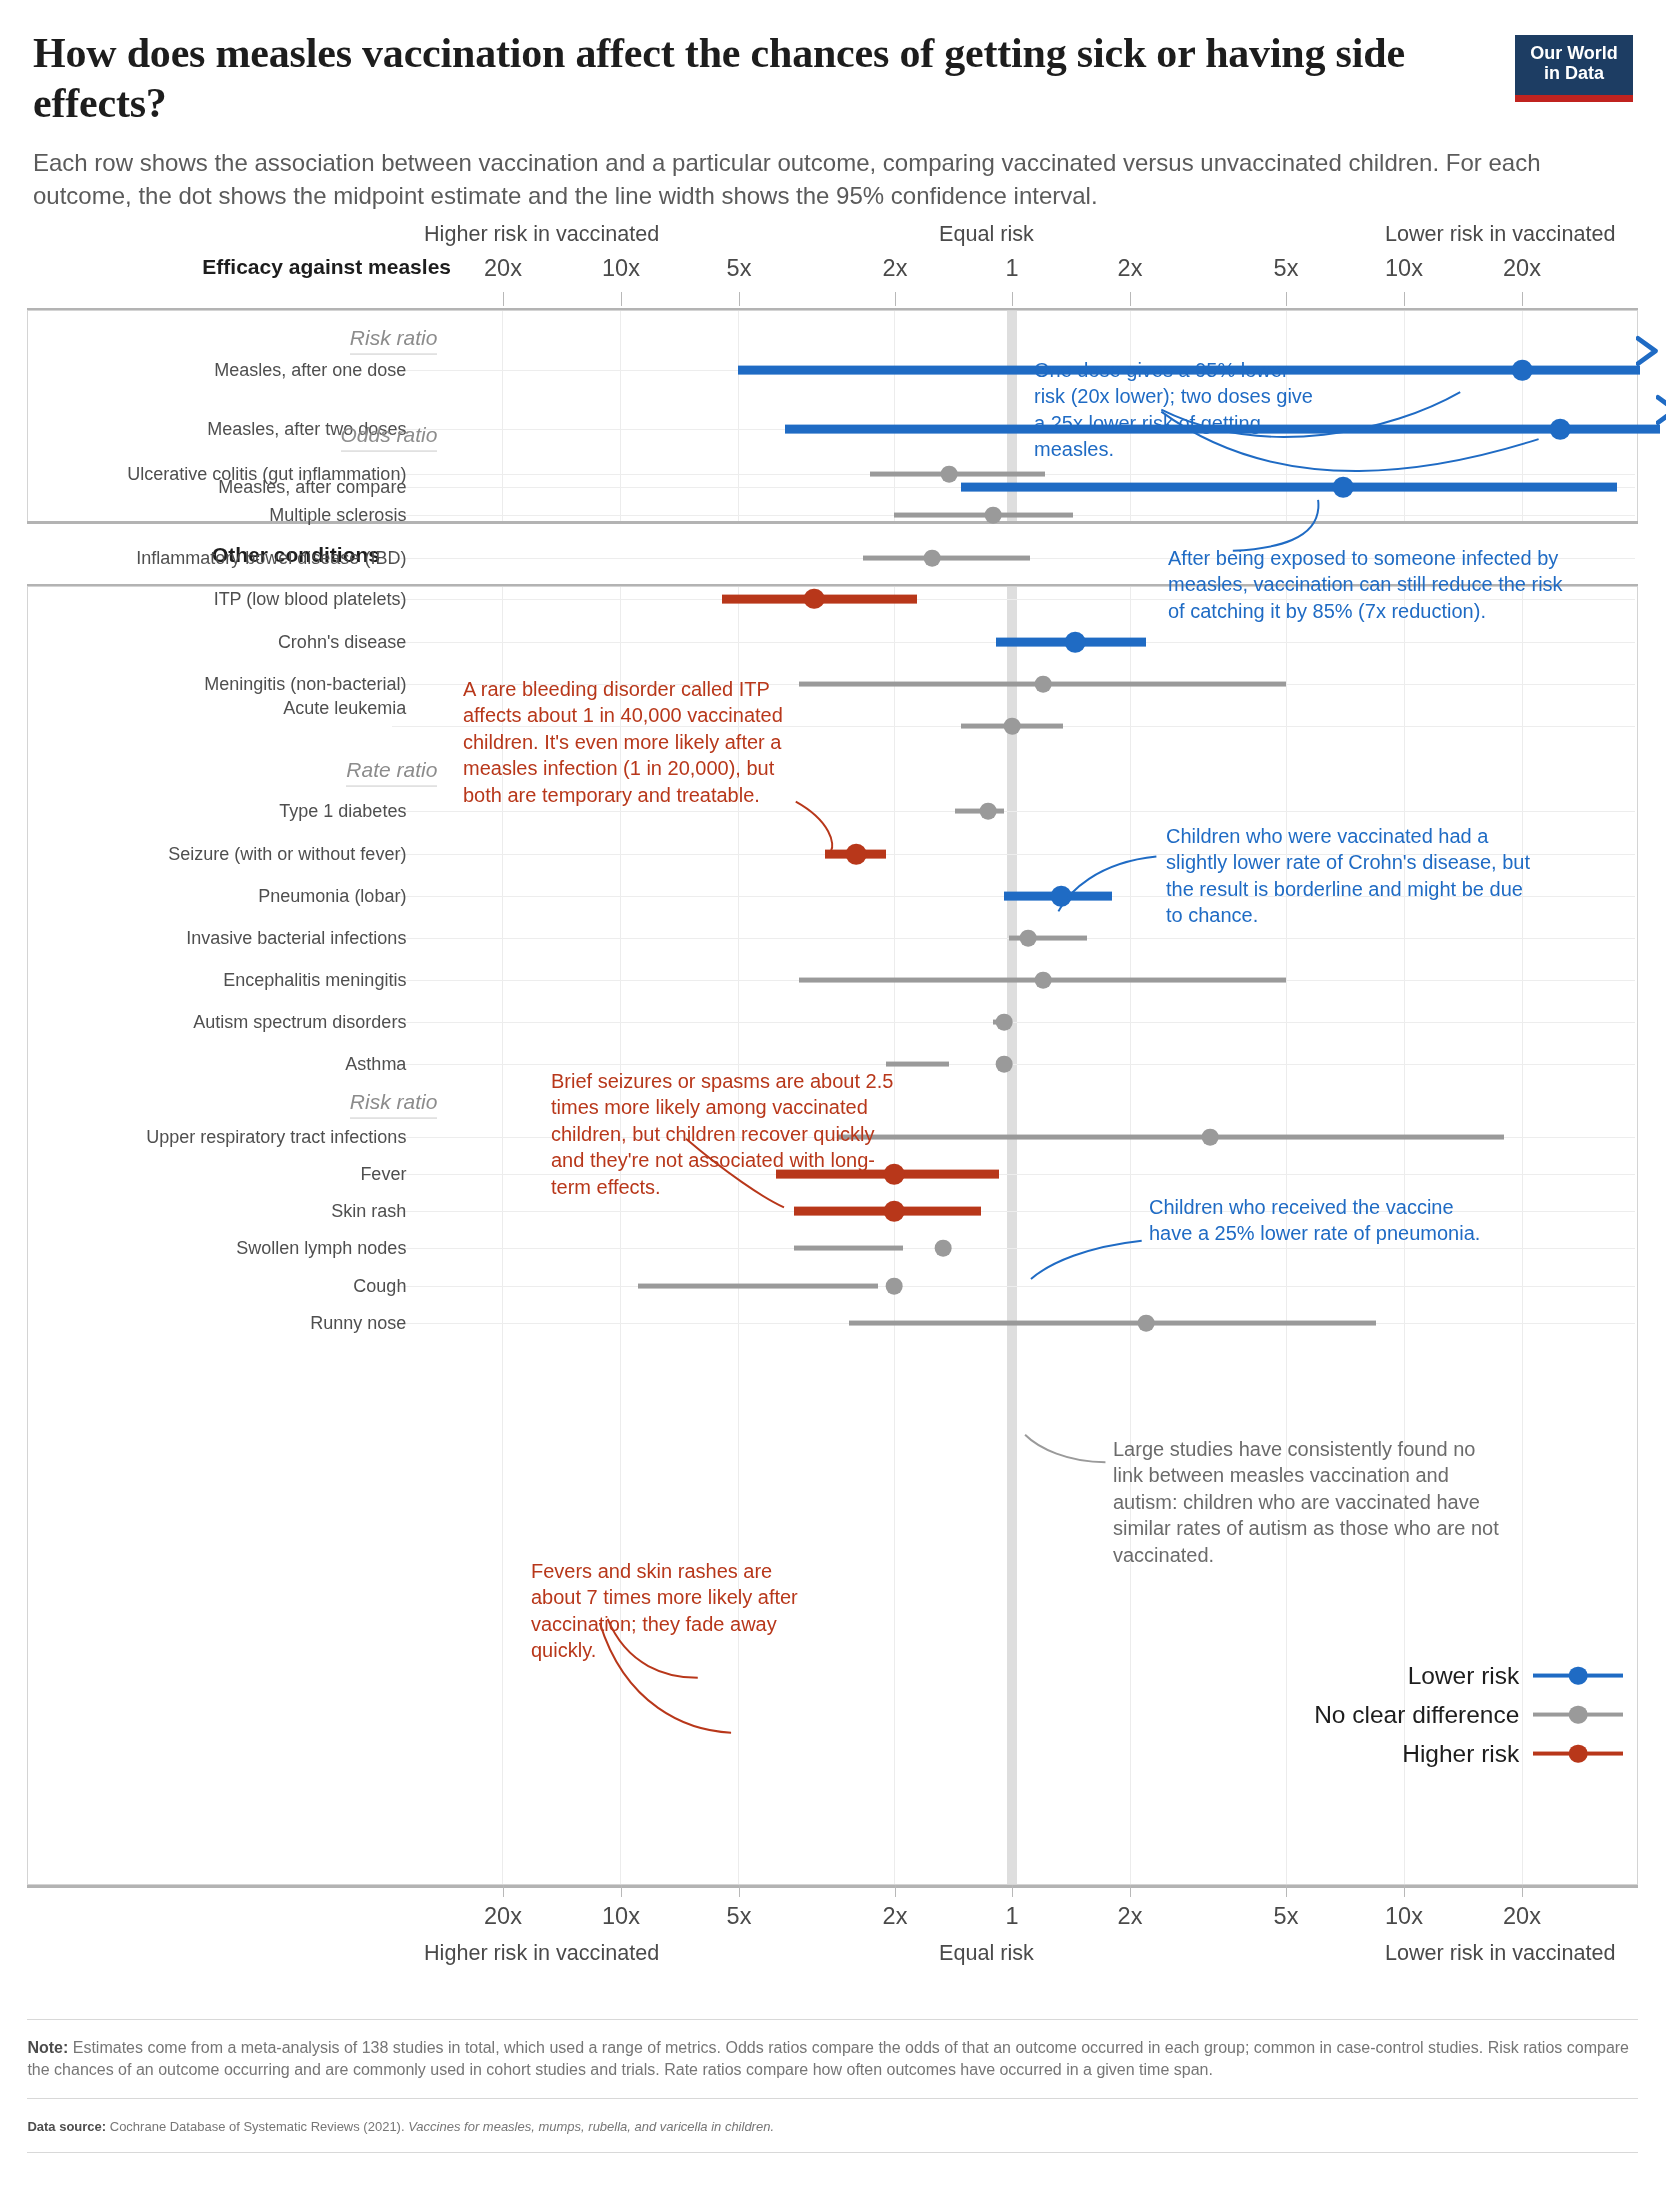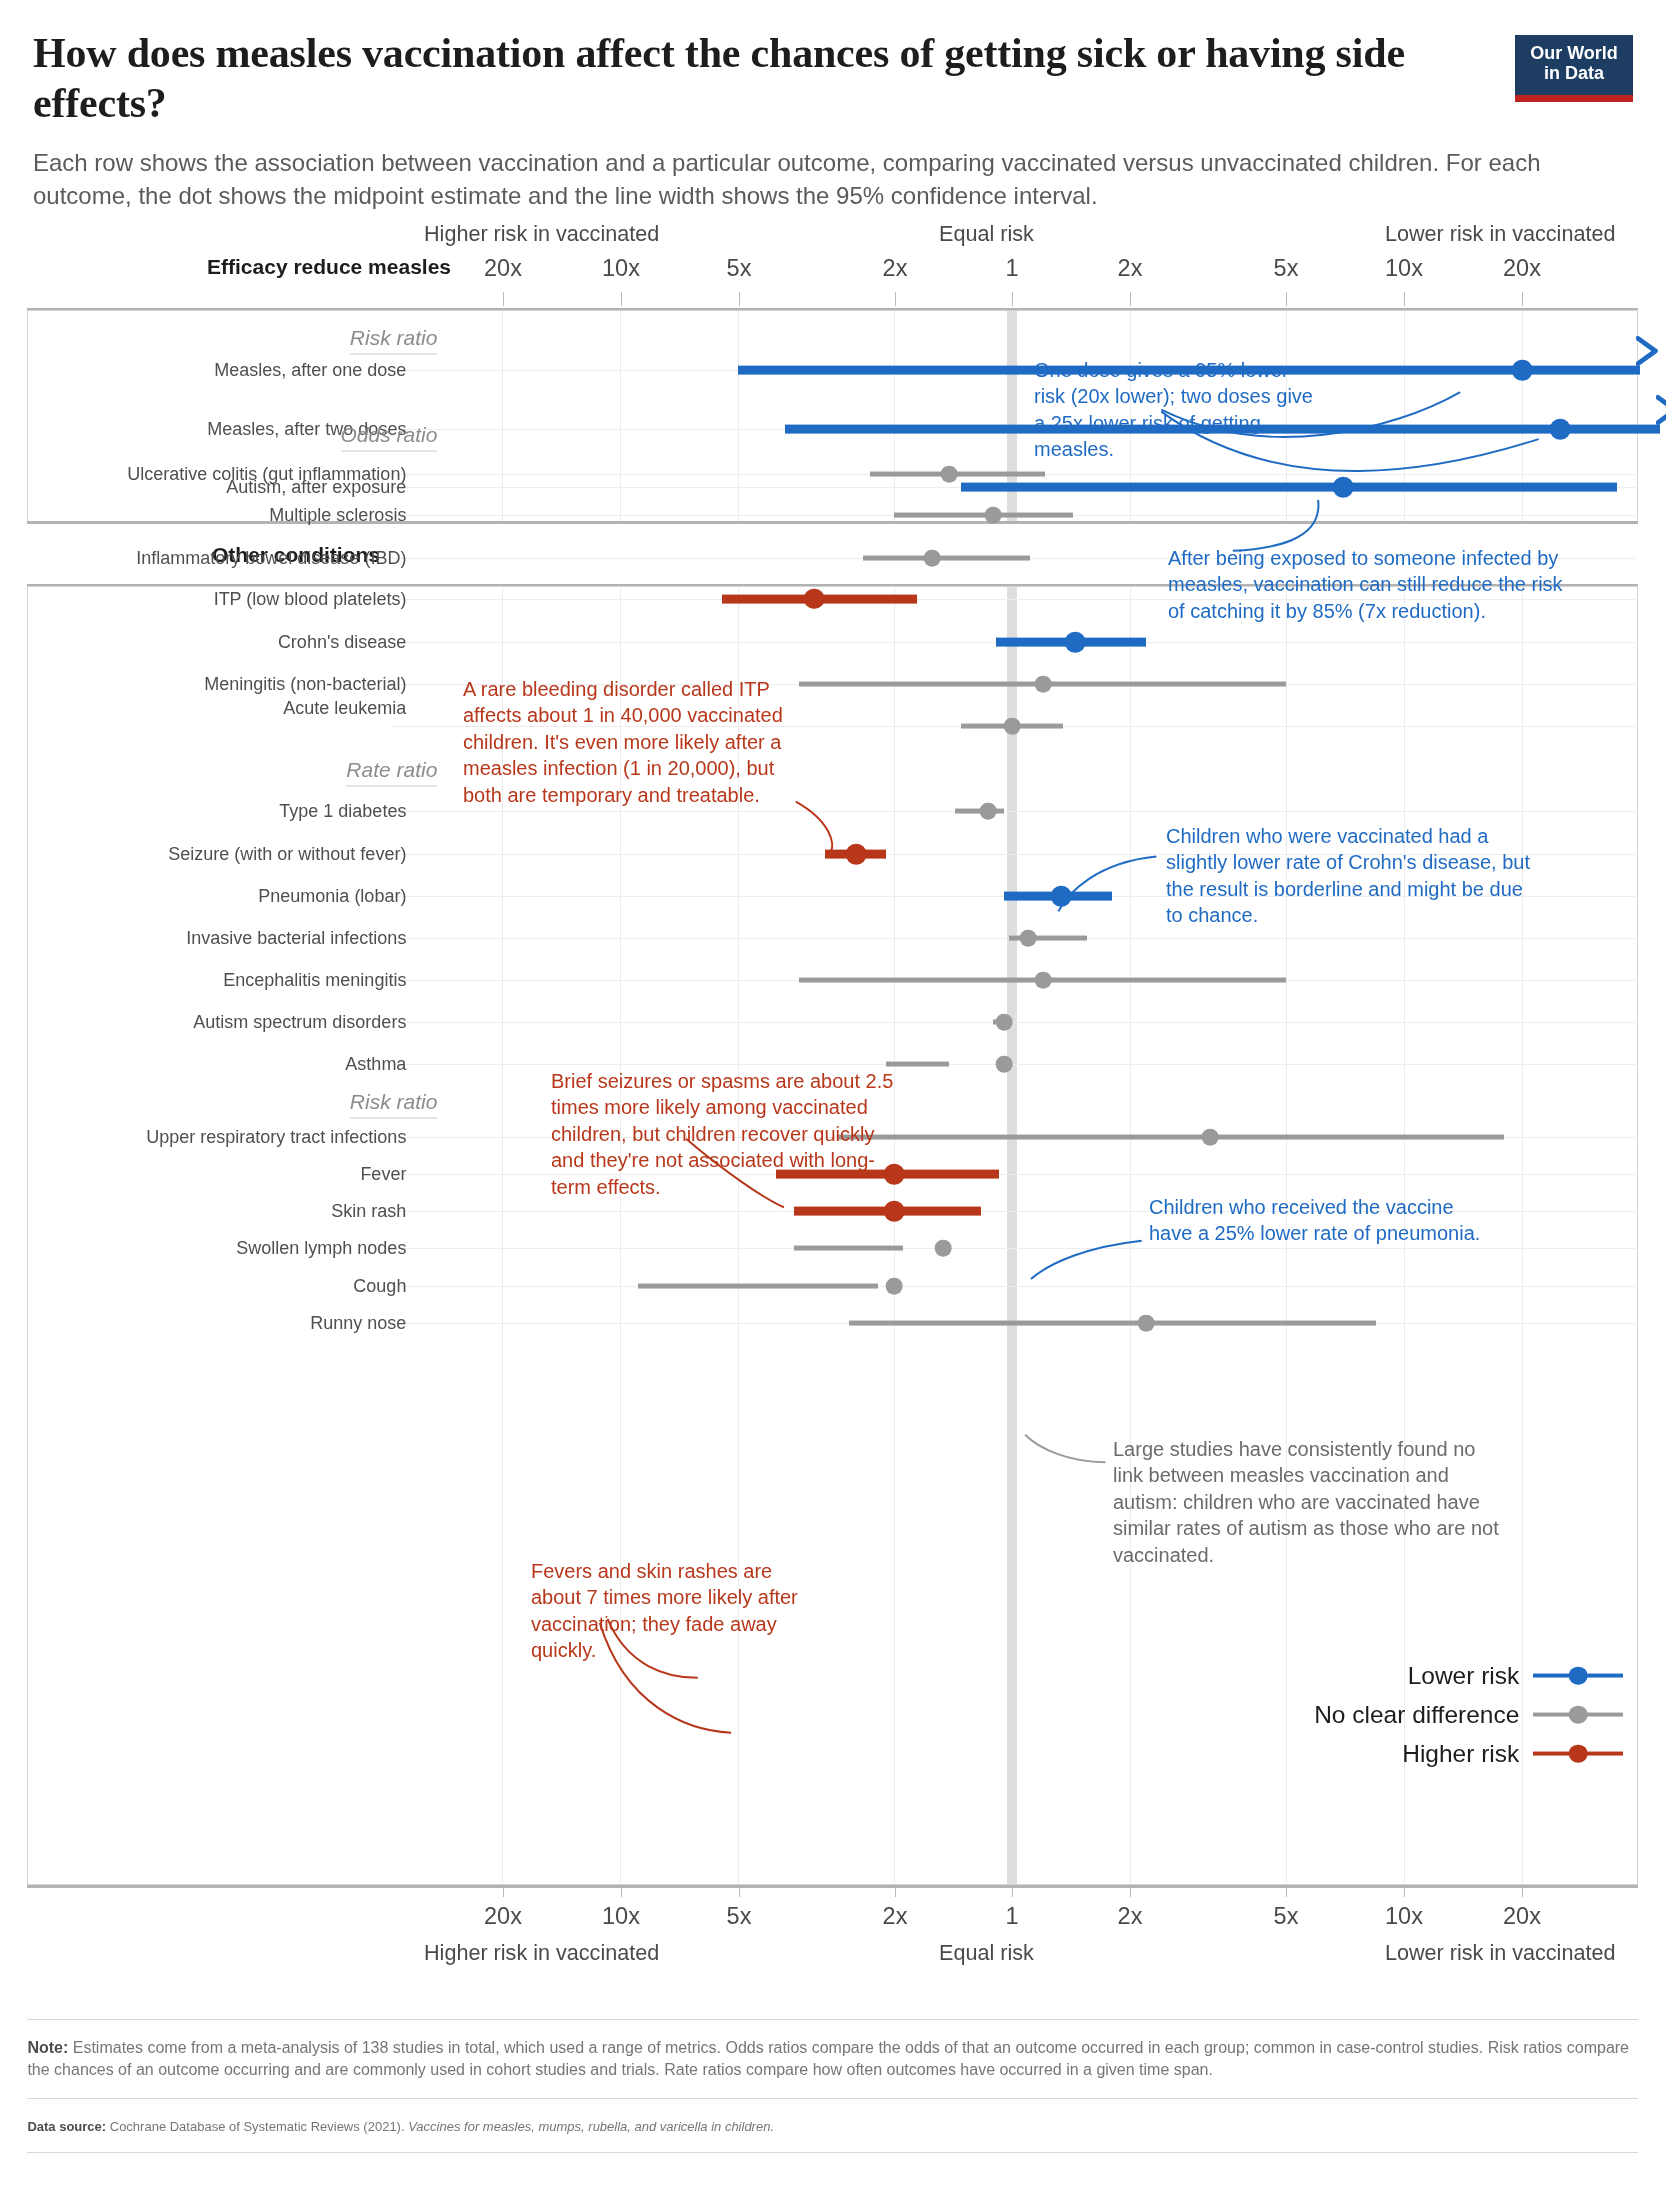--- a/index.html
+++ b/index.html
@@ -137,21 +137,21 @@
         <div class="tick-mark" style="left: 1012px;"></div>
         <div class="tick-label" style="left: 1130px;">2x</div>
         <div class="tick-mark" style="left: 1130px;"></div>
         <div class="tick-label" style="left: 1286px;">5x</div>
         <div class="tick-mark" style="left: 1286px;"></div>
         <div class="tick-label" style="left: 1404px;">10x</div>
         <div class="tick-mark" style="left: 1404px;"></div>
         <div class="tick-label" style="left: 1522px;">20x</div>
         <div class="tick-mark" style="left: 1522px;"></div>
       </div>
-    <div class="section-title" id="sec-title-0" style="right:1215px;top:23.5px;">Efficacy reduce measles</div>
+    <div class="section-title" id="sec-title-0" style="right:1215px;top:23.5px;">Efficacy against measles</div>
   </div>
 
   <div class="panel-top-rule" id="p1-top" style="top: 308px;"></div>
   <div class="panel" id="panel1" style="top: 310px; height: 212px;">
     <div class="plot" id="plot1">
         <div class="gridline" style="left: 474px;"></div>
         <div class="gridline" style="left: 592px;"></div>
         <div class="gridline" style="left: 710px;"></div>
         <div class="gridline" style="left: 866px;"></div>
         <div class="gridline" style="left: 1102px;"></div>
@@ -168,21 +168,21 @@
           </svg></div>
         <div class="dot big" style="top: 59px; left: 1494px; background: rgb(31, 107, 196);"></div>
         <div class="rowline" style="top: 118px; left: 364px; right: 2px;"></div>
         <div class="rowlabel" style="top: 118px; right: 1231px;">Measles, after two doses</div>
         <div class="ci thick" style="top: 118px; left: 757px; width: 875px; background: rgb(31, 107, 196);"></div>
         <div class="arrowhead" style="top: 118px; left: 1628px; margin-top: -16.7px;"><svg width="33" height="33" viewBox="0 0 34 34">
             <path d="M2 4 L20 17 L2 30" fill="none" stroke="#1f6bc4" stroke-width="5" stroke-linecap="round" stroke-linejoin="round"></path>
           </svg></div>
         <div class="dot big" style="top: 118px; left: 1532px; background: rgb(31, 107, 196);"></div>
         <div class="rowline" style="top: 176px; left: 364px; right: 2px;"></div>
-        <div class="rowlabel" style="top: 176px; right: 1231px;">Autism, after exposure</div>
+        <div class="rowlabel" style="top: 176px; right: 1231px;">Measles, after compare</div>
         <div class="ci thick" style="top: 176px; left: 933px; width: 656px; background: rgb(31, 107, 196);"></div>
         <div class="dot big" style="top: 176px; left: 1315px; background: rgb(31, 107, 196);"></div>
       </div>
   </div>
   <div class="panel-bot-rule" id="p1-bot" style="top: 521px;"></div>
 
   <div class="section-title" id="sec-title-1" style="right: 1286px; top: 543px;">Other conditions</div>
 
   <div class="panel-top-rule" id="p2-top" style="top: 584px;"></div>
   <div class="panel" id="panel2" style="top: 586px; height: 1299px;">

